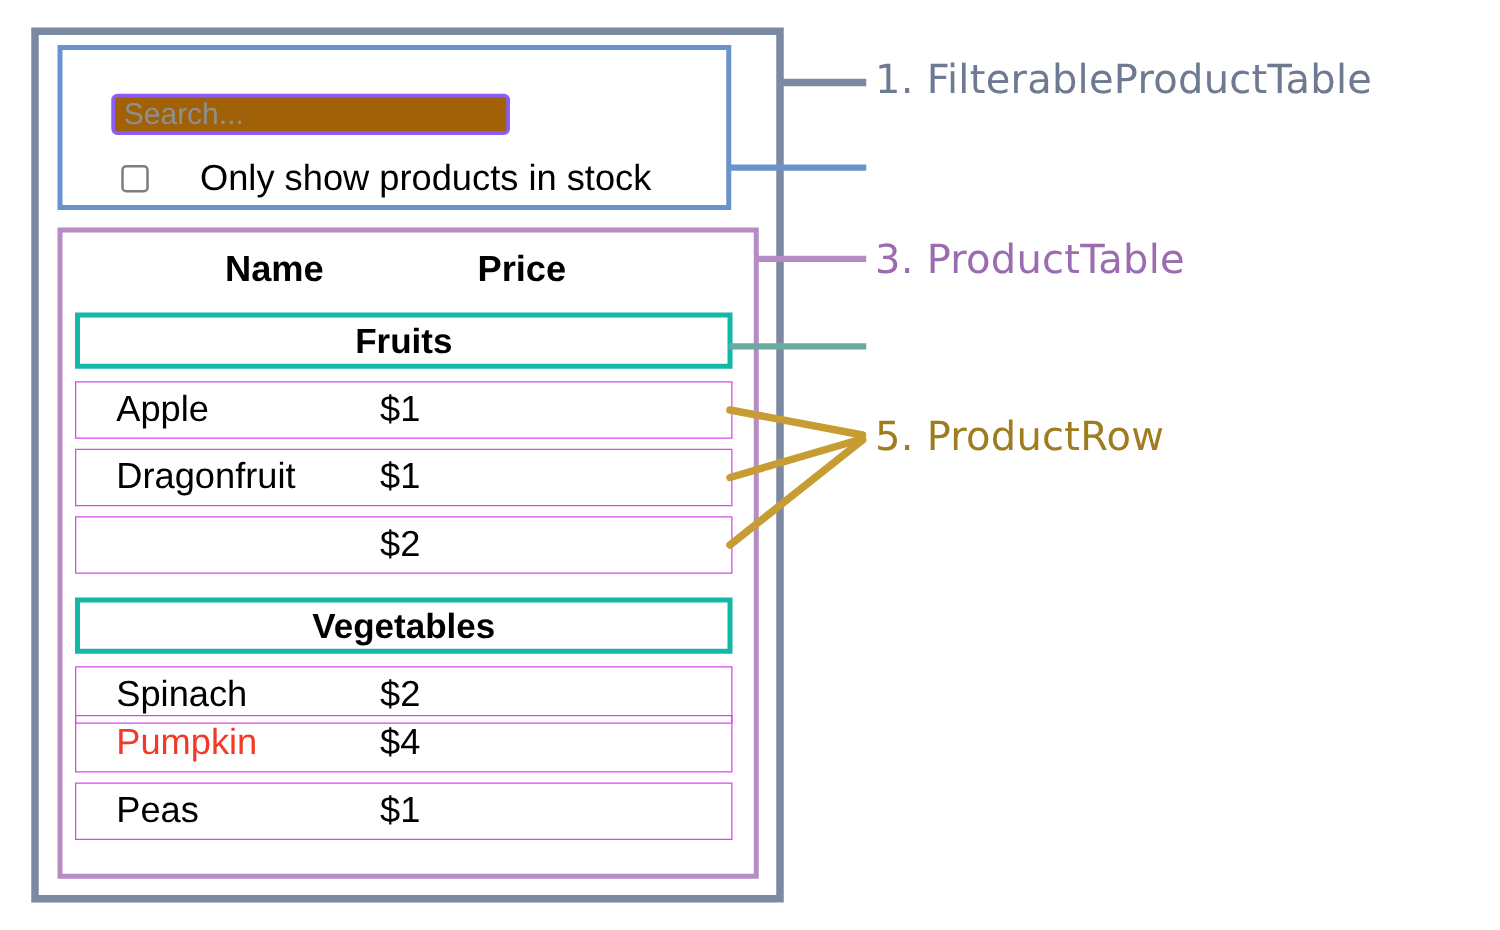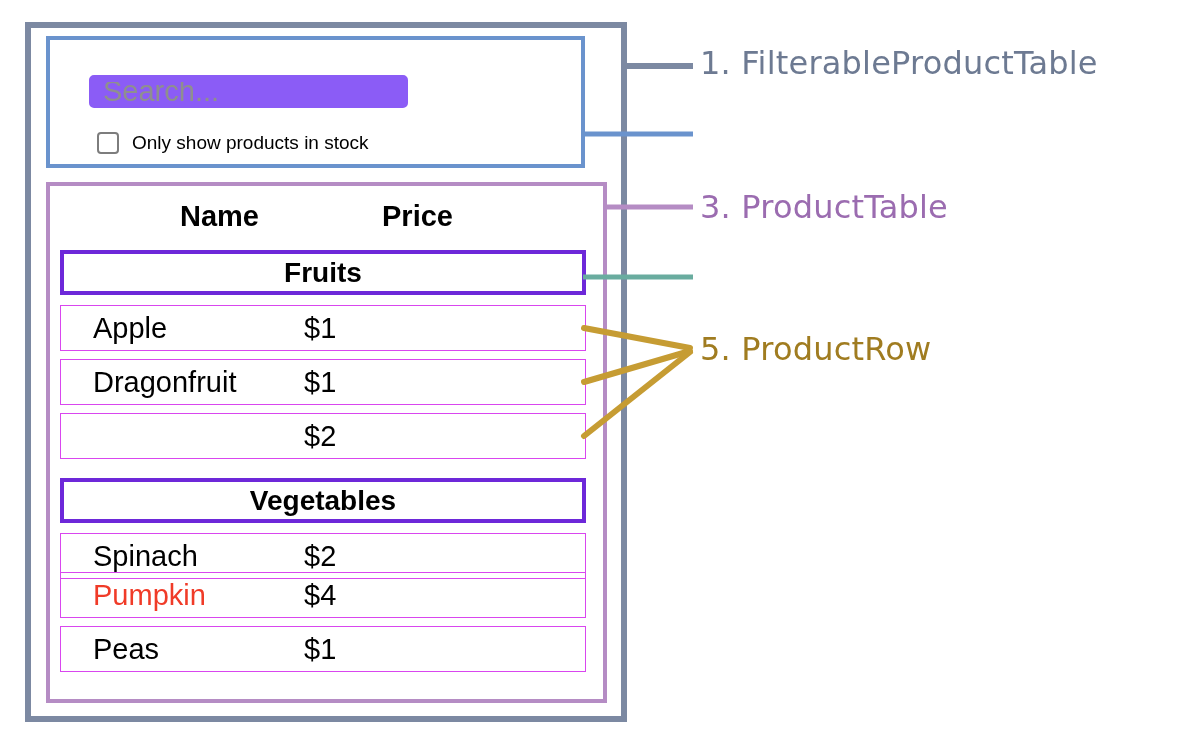--- a/index.html
+++ b/index.html
@@ -49,21 +49,21 @@
     width: 561px; height: 521px;
     border: 4px solid #b58cc4;
   }
 
   .category-row-box {
     position: absolute;
     box-sizing: border-box;
     left: 60px;
     width: 526px;
     height: 45px;
-    border: 4px solid #6d28d9;
+    border: 4px solid #14b8a6;
   }
 
   .product-row-box {
     position: absolute;
     box-sizing: border-box;
     left: 60px;
     width: 526px;
     height: 46px;
     border: 1px solid #d946ef;
   }
@@ -71,26 +71,26 @@
   
   #search-input-wrap {
     position: absolute;
     left: 89px; top: 75px;
     width: 319px; height: 33px;
   }
   #search-input {
     width: 100%;
     height: 100%;
     box-sizing: border-box;
-    border: 7px solid #8b5cf6;
+    border: 3px solid #8b5cf6;
     border-radius: 5px;
-    background: #8b5cf6;
+    background: #a16207;
     padding: 0 7px;
     font-family: "Liberation Sans", sans-serif;
-    font-size: 29px;
+    font-size: 24px;
     color: #1a1a1a;
     outline: none;
   }
   #search-input::placeholder {
     color: #8f8f8f;
     opacity: 1;
   }
 
   
   #stock-filter-row {
@@ -104,24 +104,25 @@
     width: 22px;
     height: 22px;
     box-sizing: border-box;
     border: 2px solid #7d7d7d;
     border-radius: 4px;
     background: #ffffff;
     flex: 0 0 auto;
   }
   #in-stock-label {
     font-family: "Liberation Sans", sans-serif;
-    font-size: 19px;
+    font-size: 29px;
     line-height: 30px;
     color: #000000;
     white-space: nowrap;
+    margin-left: 28px;
   }
 
   
   #table-header {
     position: absolute;
     left: 60px; top: 198px;
     width: 526px;
     height: 42px;
   }
   .th {

